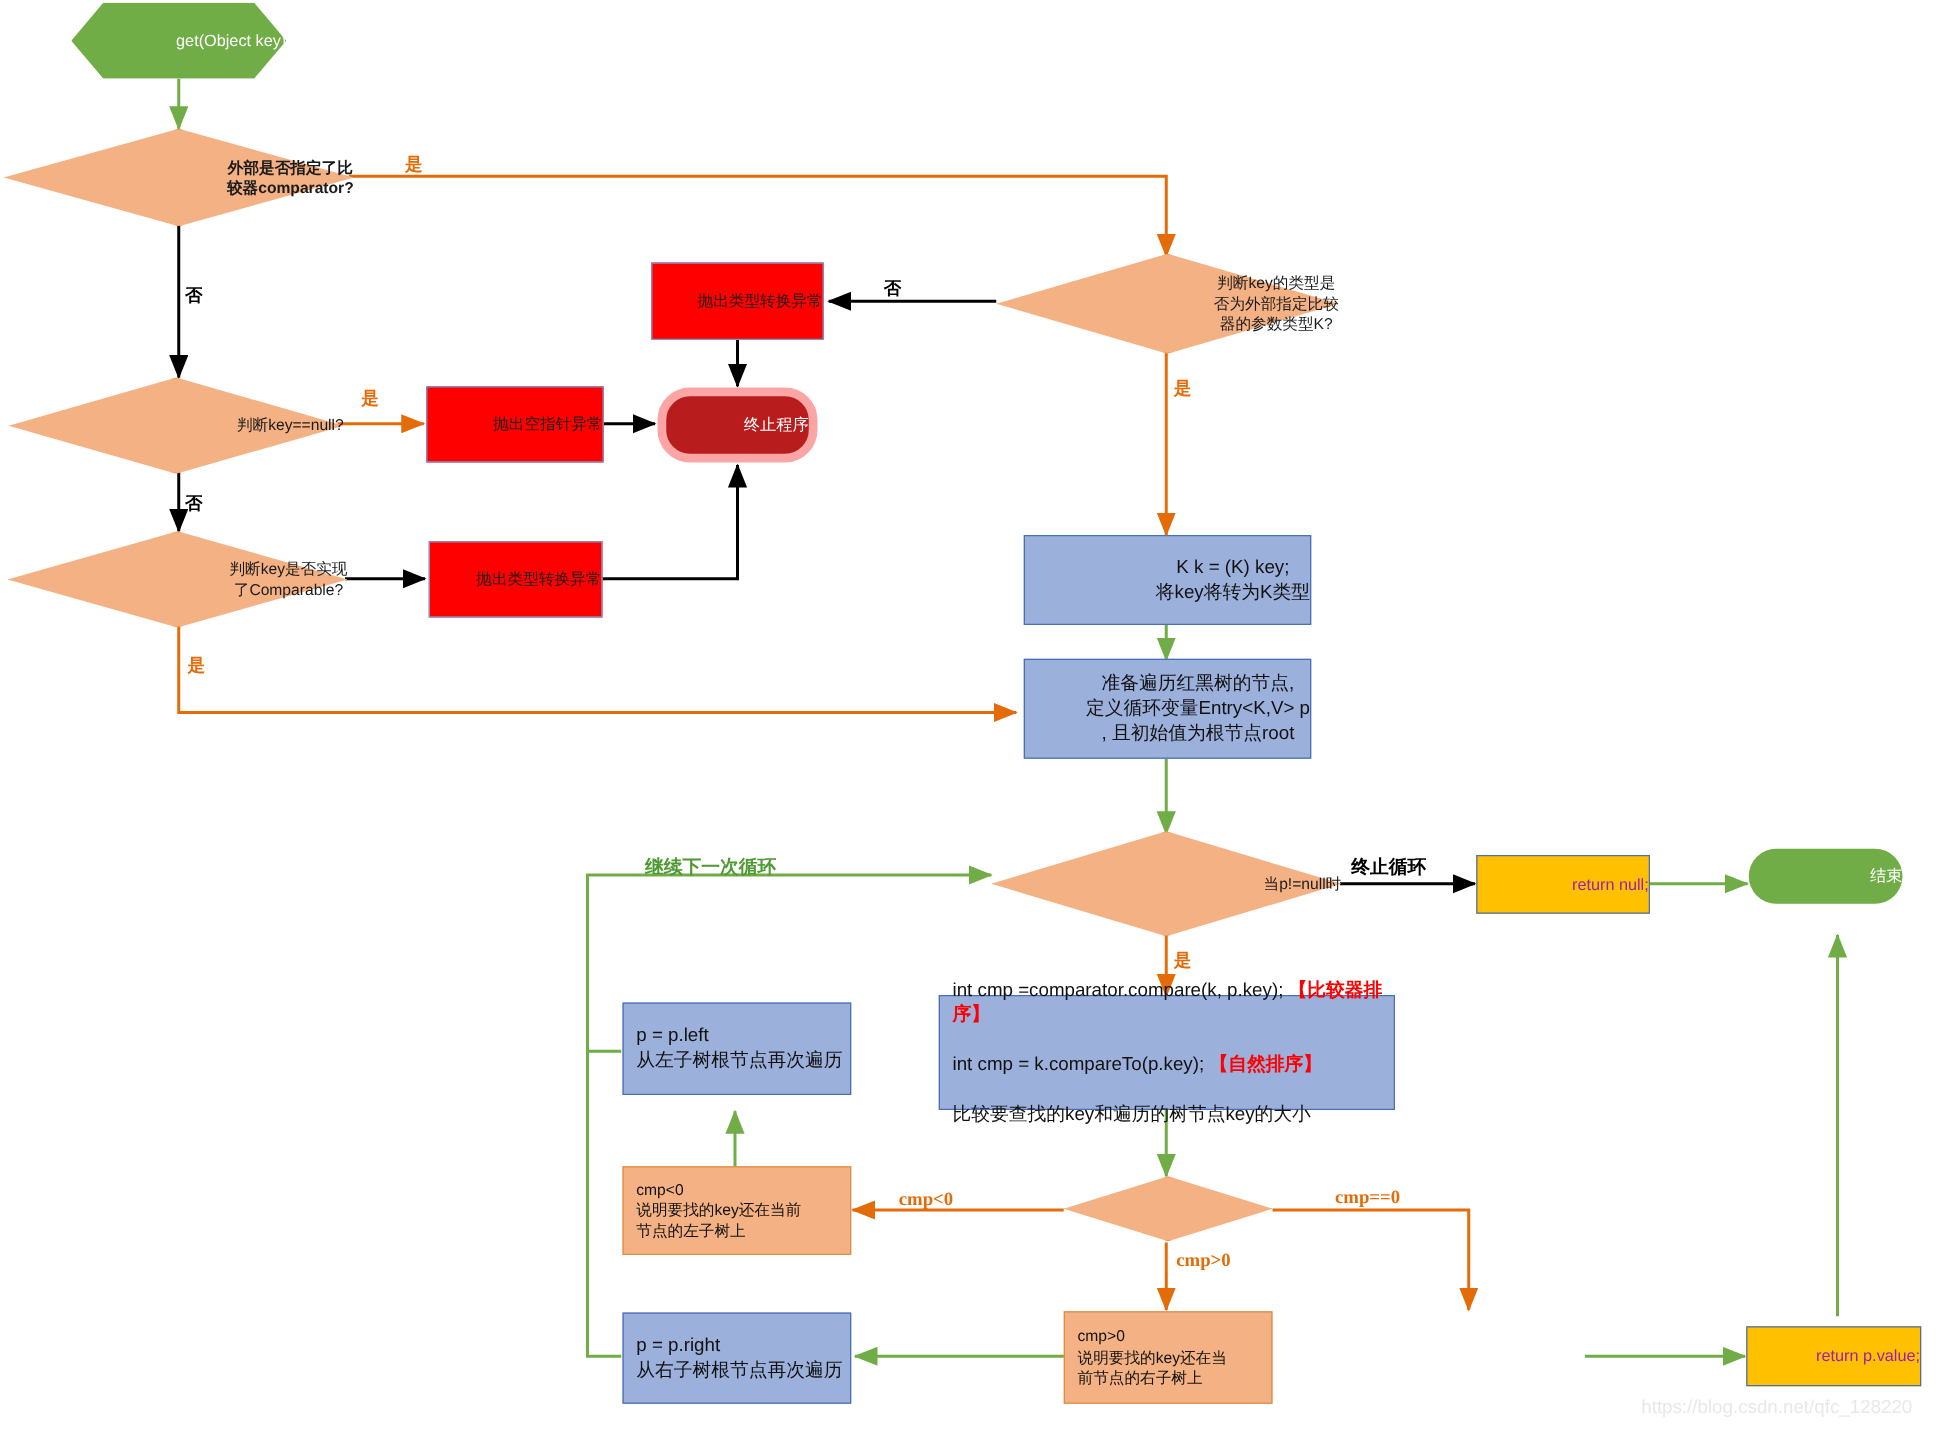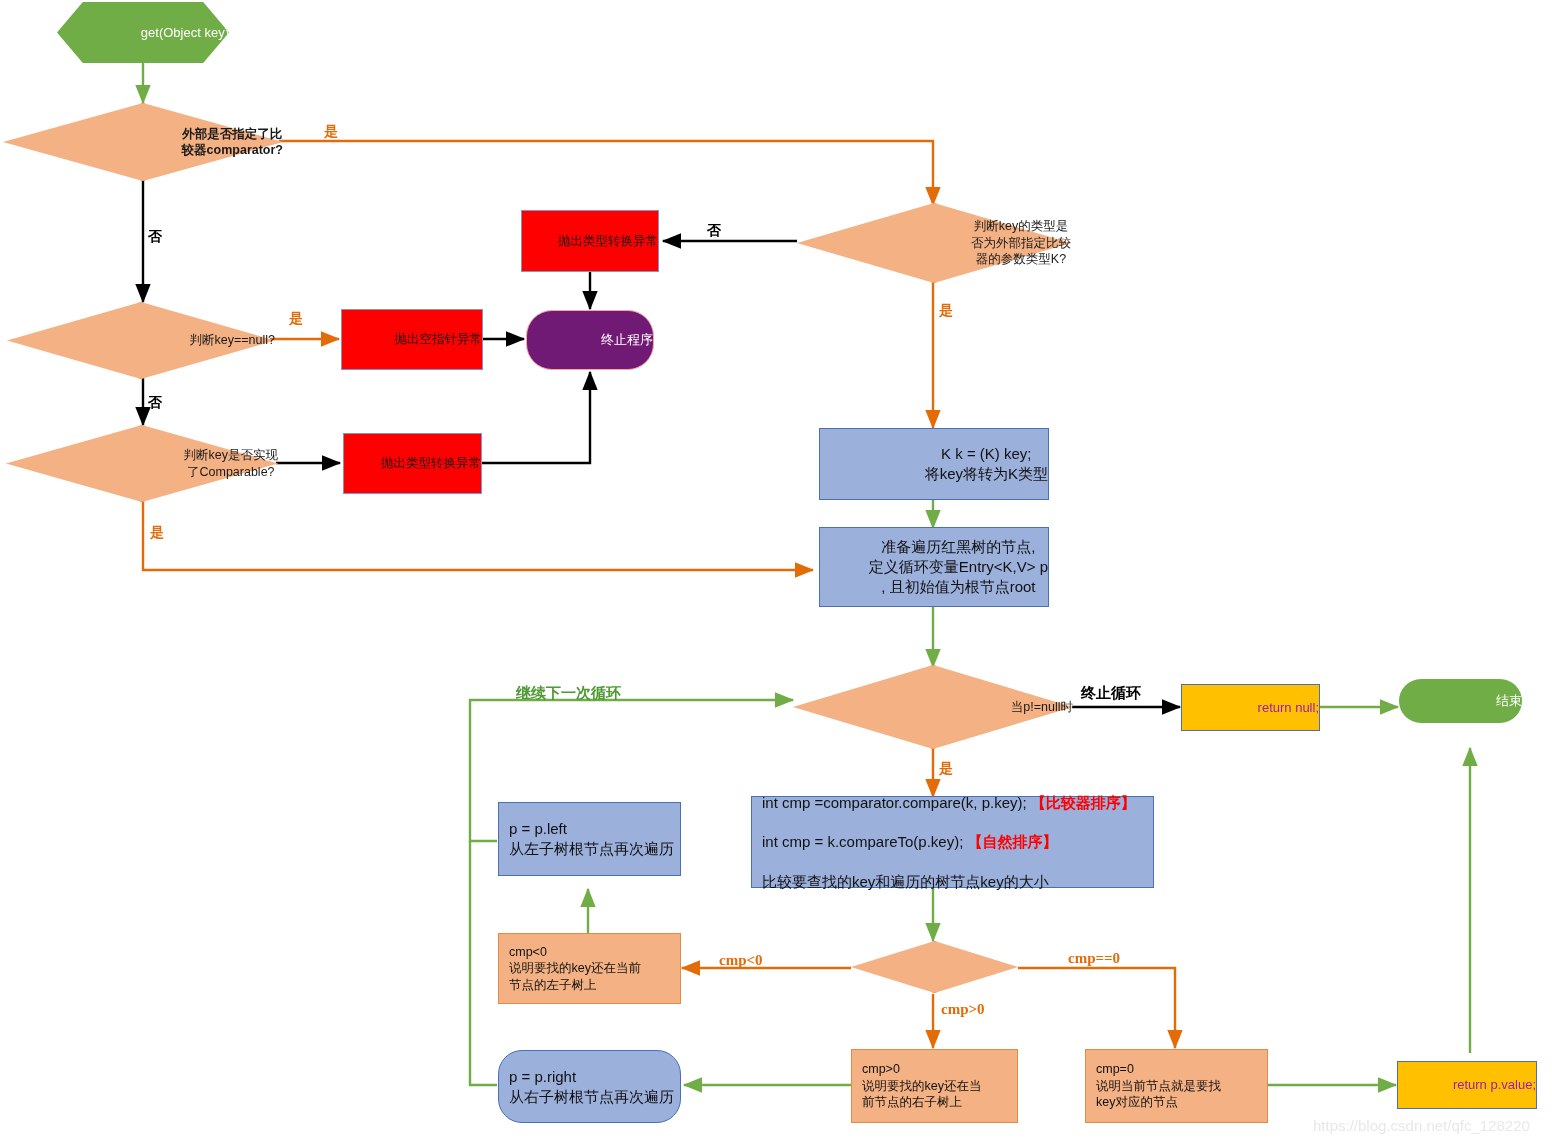--- a/index.html
+++ b/index.html
@@ -69,22 +69,22 @@
     color: #111111;
     font-size: 15px;
   }
   .proc-red {
     background: #ff0000;
     border: 1px solid #7f95c4;
     color: #1a1a1a;
     font-size: 12.5px;
   }
   .stop-red {
-    background: #701a75;
-    border: 1px solid #fca5a5;
+    background: #b91c1c;
+    border: 7px solid #fca5a5;
     border-radius: 26px;
     color: #ffffff;
     font-size: 13px;
   }
   .proc-orange {
     background: #f4b183;
     border: 1px solid #e08b46;
     color: #111111;
     font-size: 12.5px;
   }
@@ -259,60 +259,55 @@
   </div>
 
   <div class="node proc-yellow" style="left:1181px; top:684px; width:139px; height:47px;">
     <span class="node-text">return null;</span>
   </div>
 
   <div class="node terminator" style="left:1399px; top:679px; width:123px; height:44px;">
     <span class="node-text">结束</span>
   </div>
 
-  <div class="node proc-blue align-left" style="left:751px; top:796px; width:403px; height:92px;">
+  <div class="node proc-blue align-left" style="left:751px; top:796px; width:365px; height:92px;">
     <div class="node-text">
       <div><span>int cmp =comparator.compare(k, p.key); </span><span class="hl-red">【比较器排序】</span></div>
       <div><span>int cmp = k.compareTo(p.key); </span><span class="hl-red">【自然排序】</span></div>
       <div>比较要查找的key和遍历的树节点key的大小</div>
     </div>
   </div>
 
   <div class="node diamond" style="left:851px; top:941px; width:167px; height:52px;">
     <div class="dia-bg"></div>
     <span class="node-text"></span>
   </div>
 
   <div class="node proc-blue align-left" style="left:498px; top:802px; width:183px; height:74px;">
     <span class="node-text">p = p.left
 从左子树根节点再次遍历</span>
   </div>
 
-  <div class="node proc-blue align-left" style="left:498px; top:1050px; width:183px; height:73px;border-radius:24px;">
+  <div class="node proc-blue align-left" style="left:498px; top:1050px; width:183px; height:73px;">
     <span class="node-text">p = p.right
 从右子树根节点再次遍历</span>
   </div>
 
   <div class="node proc-orange align-left" style="left:498px; top:933px; width:183px; height:71px;">
     <span class="node-text">cmp&lt;0
 说明要找的key还在当前
 节点的左子树上</span>
   </div>
 
   <div class="node proc-orange align-left" style="left:851px; top:1049px; width:167px; height:74px;">
     <span class="node-text">cmp&gt;0
 说明要找的key还在当
 前节点的右子树上</span>
   </div>
 
-  <div class="node proc-orange align-left" style="left:1085px; top:1049px; width:183px; height:74px;">
-    <span class="node-text">cmp=0
-说明当前节点就是要找
-key对应的节点</span>
-  </div>
 
   <div class="node proc-yellow" style="left:1397px; top:1061px; width:140px; height:48px;">
     <span class="node-text">return p.value;</span>
   </div>
 
   <div class="edge-label lbl-orange" style="left:324px; top:123px;">是</div>
 
   <div class="edge-label lbl-black" style="left:148px; top:228px;">否</div>
 
   <div class="edge-label lbl-orange" style="left:289px; top:310px;">是</div>

